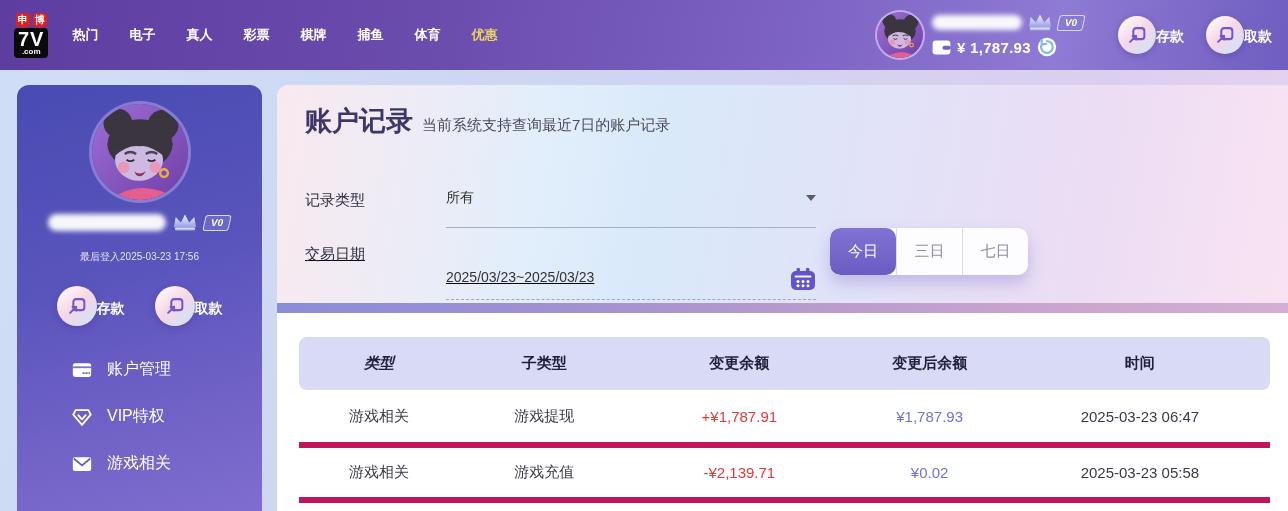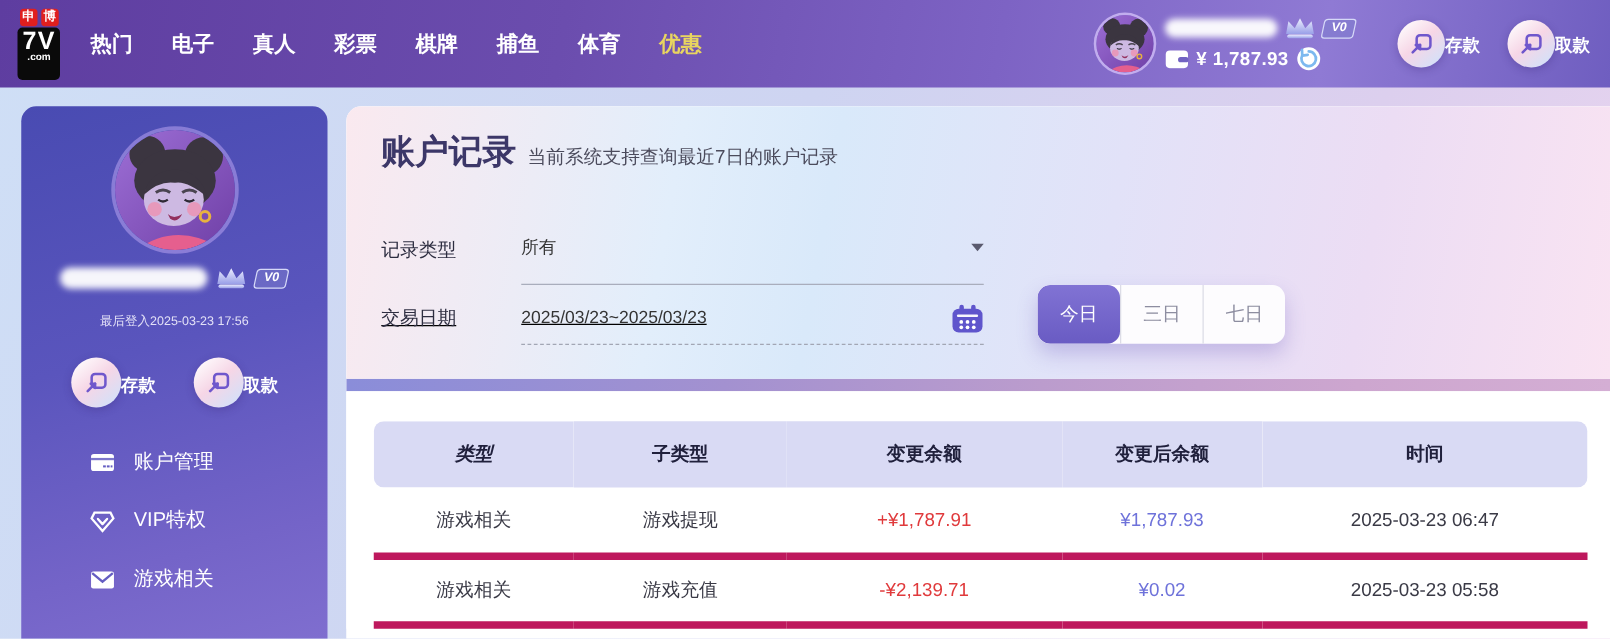--- a/index.html
+++ b/index.html
@@ -12,25 +12,25 @@
   .navbar{
     position:relative;height:70px;display:flex;align-items:center;
     background:linear-gradient(100deg,#5e3da0 0%,#6b4dae 35%,#7d63c4 62%,#8f7ad4 82%,#6f5ec0 100%);
   }
   .logo{margin-left:14px;display:flex;flex-direction:column;align-items:center;cursor:pointer;}
   .logo-badges{display:flex;gap:3px;margin-bottom:1px;}
   .logo-badges span{
     width:14px;height:14px;background:#e01f1f;color:#fff;border-radius:3px;
     font-size:10px;line-height:14px;text-align:center;font-weight:bold;
   }
-  .logo-box{background:#0a0a0a;border-radius:4px;padding:1px 4px 14px;text-align:center;line-height:1;}
+  .logo-box{background:#0a0a0a;border-radius:4px;padding:1px 4px 2px;text-align:center;line-height:1;}
   .logo-name{color:#fff;font-weight:900;font-size:20px;letter-spacing:1px;}
   .logo-tld{color:#fff;font-weight:bold;font-size:8px;margin-top:-1px;}
   .nav-items{display:flex;gap:31px;margin-left:24px;}
-  .nav-item{color:#fff;font-size:17px;font-weight:bold;cursor:pointer;white-space:nowrap;}
+  .nav-item{color:#fff;font-size:13px;font-weight:bold;cursor:pointer;white-space:nowrap;}
   .nav-item.active{color:#e9d55f;}
   .user-cluster{margin-left:auto;display:flex;align-items:center;margin-right:16px;}
   .hdr-avatar{width:46px;height:46px;border-radius:50%;overflow:hidden;flex:none;
     box-shadow:0 0 0 2px rgba(205,185,245,.85);cursor:pointer;}
   .hdr-avatar svg,.sb-avatar svg{width:100%;height:100%;display:block;}
   .user-info{margin-left:9px;width:152px;}
   .ui-row{display:flex;align-items:center;gap:5px;}
   .name-blur{width:94px;height:15px;background:#fff;border-radius:8px;filter:blur(2.4px);opacity:.95;}
   .crown{width:26px;height:19px;flex:none;}
   .vip-pill{
@@ -73,28 +73,28 @@
     position:absolute;left:277px;top:85px;right:0;height:426px;
     border-top-left-radius:12px;overflow:hidden;background:#ffffff;
   }
   .filter-sec{
     position:relative;height:218px;
     background:linear-gradient(100deg,#fae9ef 0%,#e2eefb 26%,#d9e9fa 38%,#e2e2f8 60%,#ecddf4 80%,#f9e3f2 100%);
   }
   .title-wrap{position:absolute;left:28px;top:18px;display:flex;align-items:baseline;}
   .page-title{font-size:27px;color:#3c3768;font-weight:600;margin:0;}
   .page-subtitle{font-size:15px;color:#4b4b5c;margin-left:9px;}
-  .frow{position:absolute;left:28px;display:flex;}
+  .frow{position:absolute;left:28px;display:flex;gap:29px;}
   .frow .flabel{width:112px;font-size:15px;color:#2d2d40;padding-top:2px;}
   .ffield{width:370px;display:flex;align-items:center;justify-content:space-between;
     font-size:14px;color:#333;cursor:pointer;}
   .frow-type{top:104px;}
   .frow-type .ffield{padding-bottom:20px;border-bottom:1px solid #a9adbc;}
   .frow-date{top:158px;text-decoration:underline;}
-  .frow-date .ffield{padding-bottom:12px;border-bottom:1px dashed #a2a6b4;}
+  .frow-date .ffield{padding-bottom:12px;border-bottom:1px dashed #a2a6b4;margin-top:24px;}
   .caret{width:0;height:0;border-left:5px solid transparent;border-right:5px solid transparent;
     border-top:6px solid #5a5a6e;}
   .cal-ic{width:26px;height:24px;margin-bottom:-4px;}
   .range-group{
     position:absolute;left:553px;top:143px;display:flex;border-radius:10px;overflow:hidden;
     background:#fdfcfe;box-shadow:0 8px 16px rgba(110,90,190,.3);
   }
   .range-btn{
     width:66px;height:47px;display:flex;align-items:center;justify-content:center;
     font-size:15px;color:#8d8da0;background:transparent;border:none;

